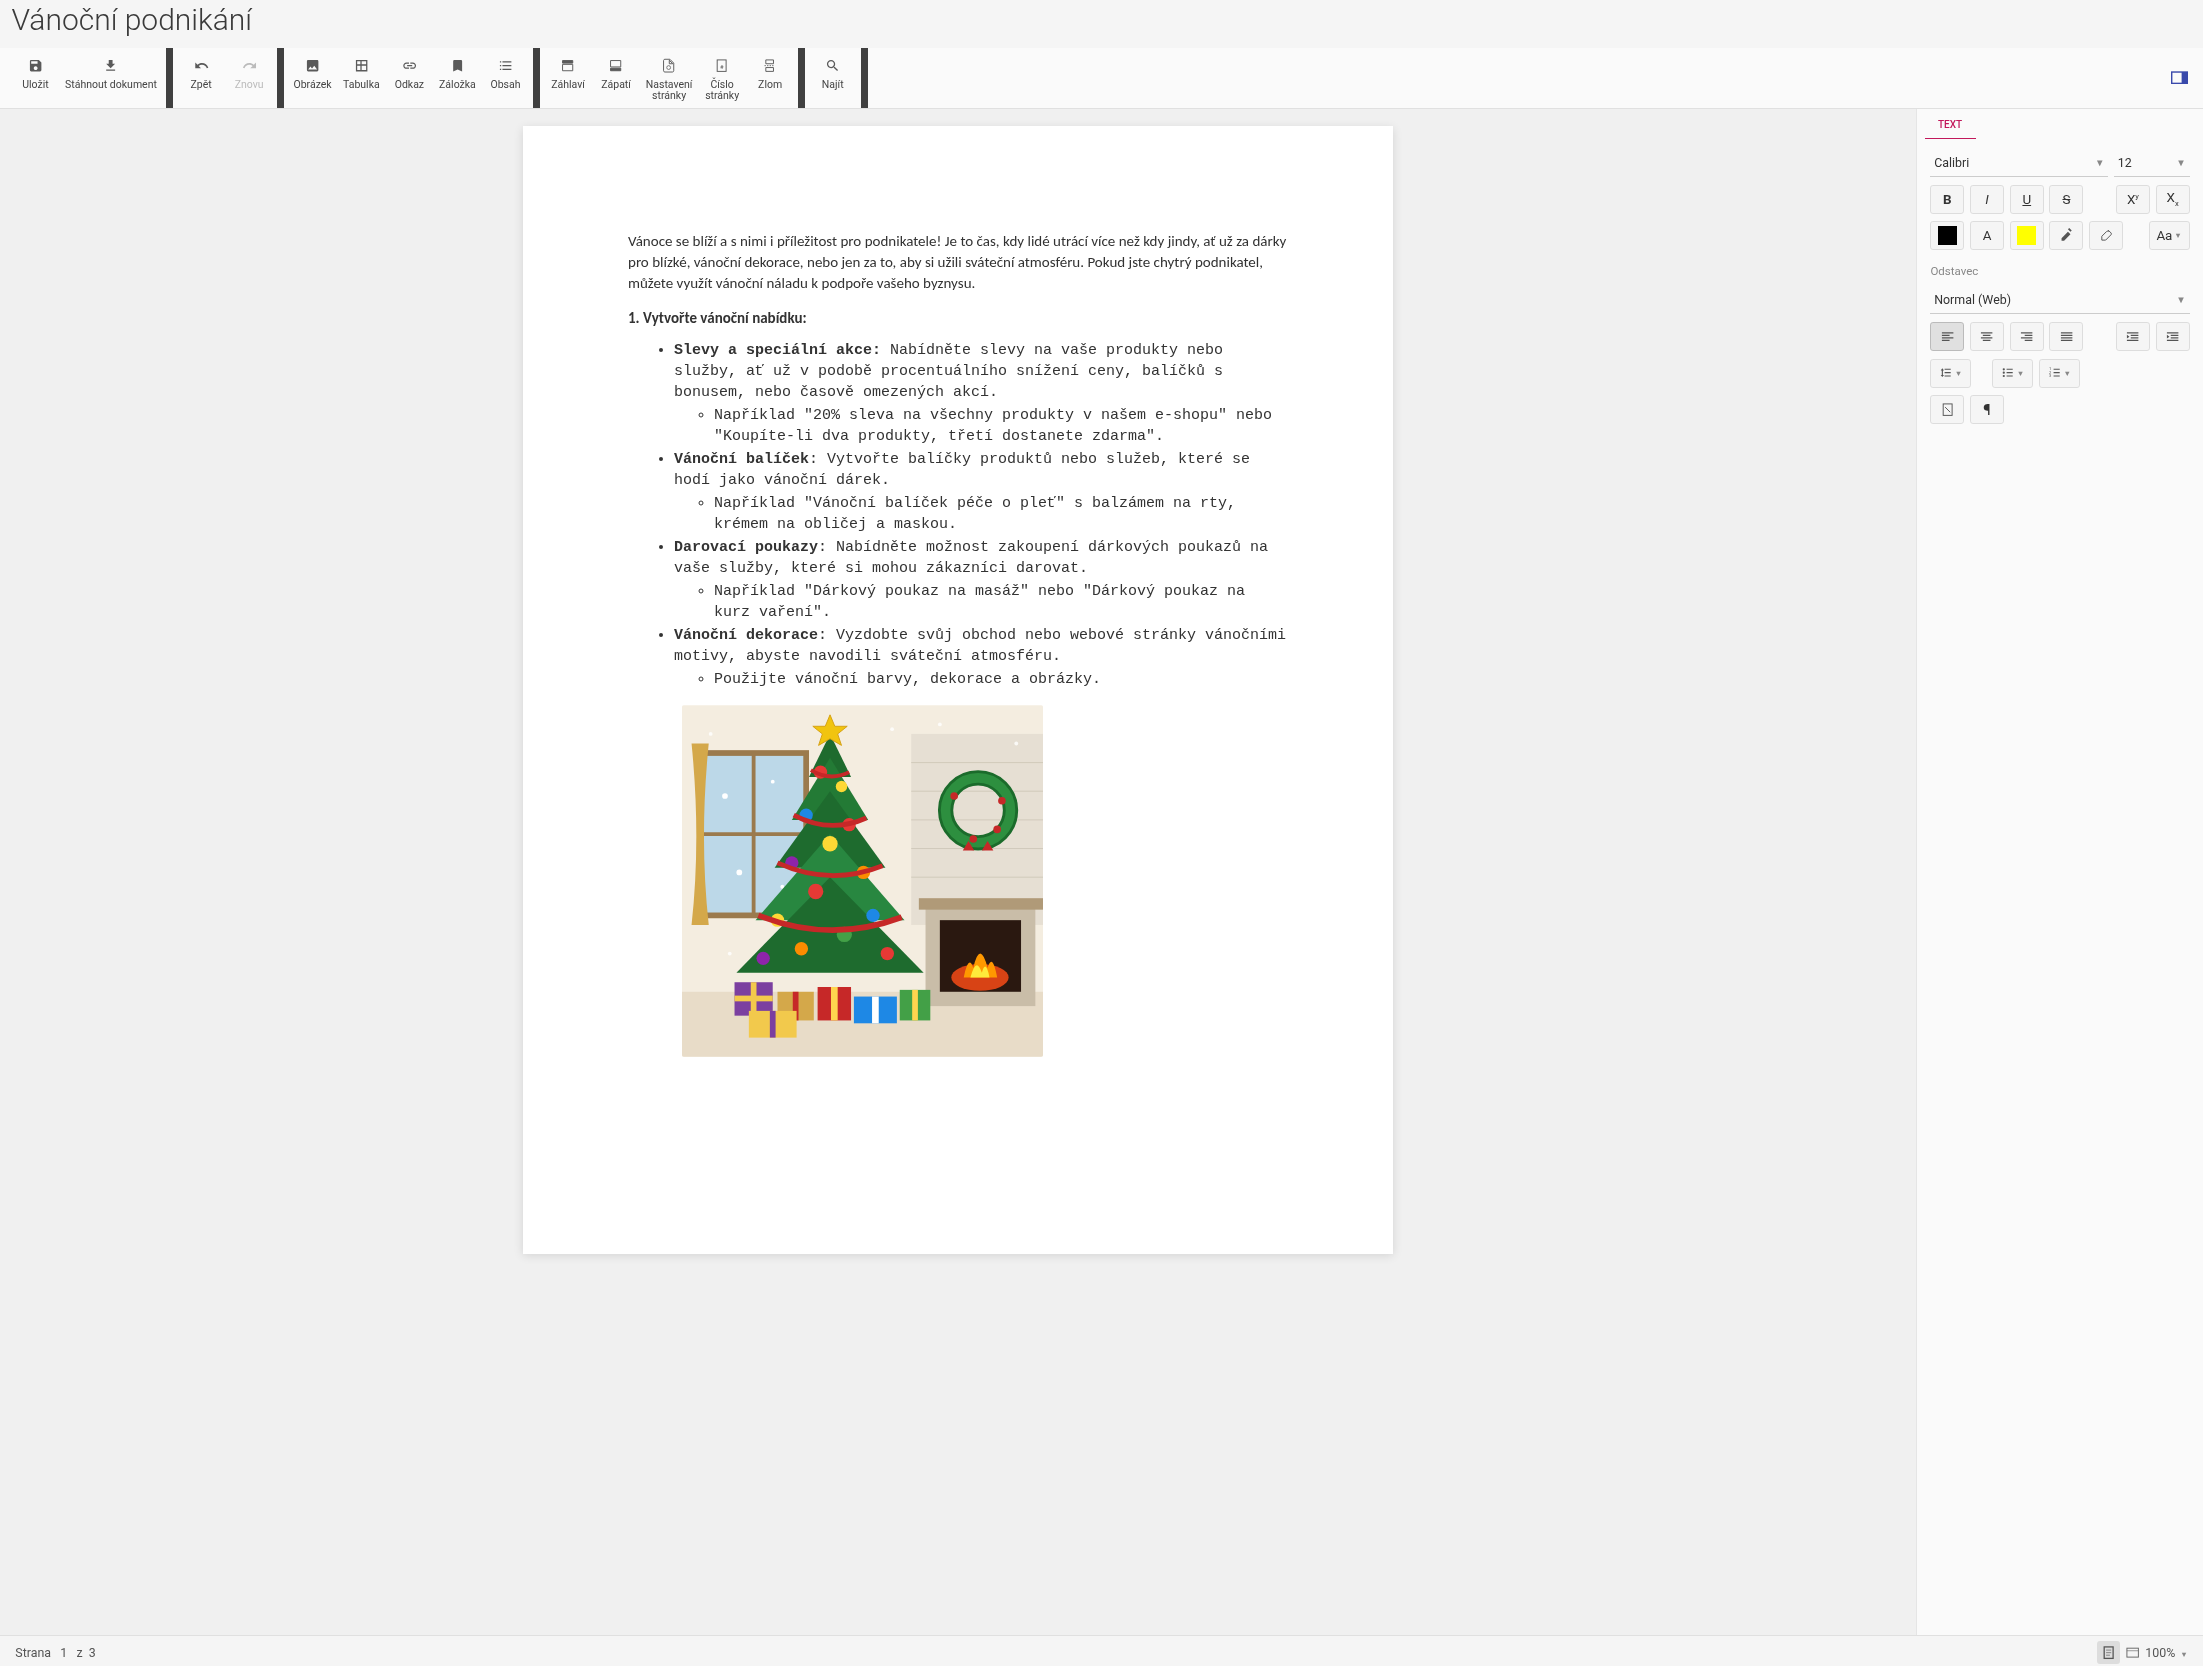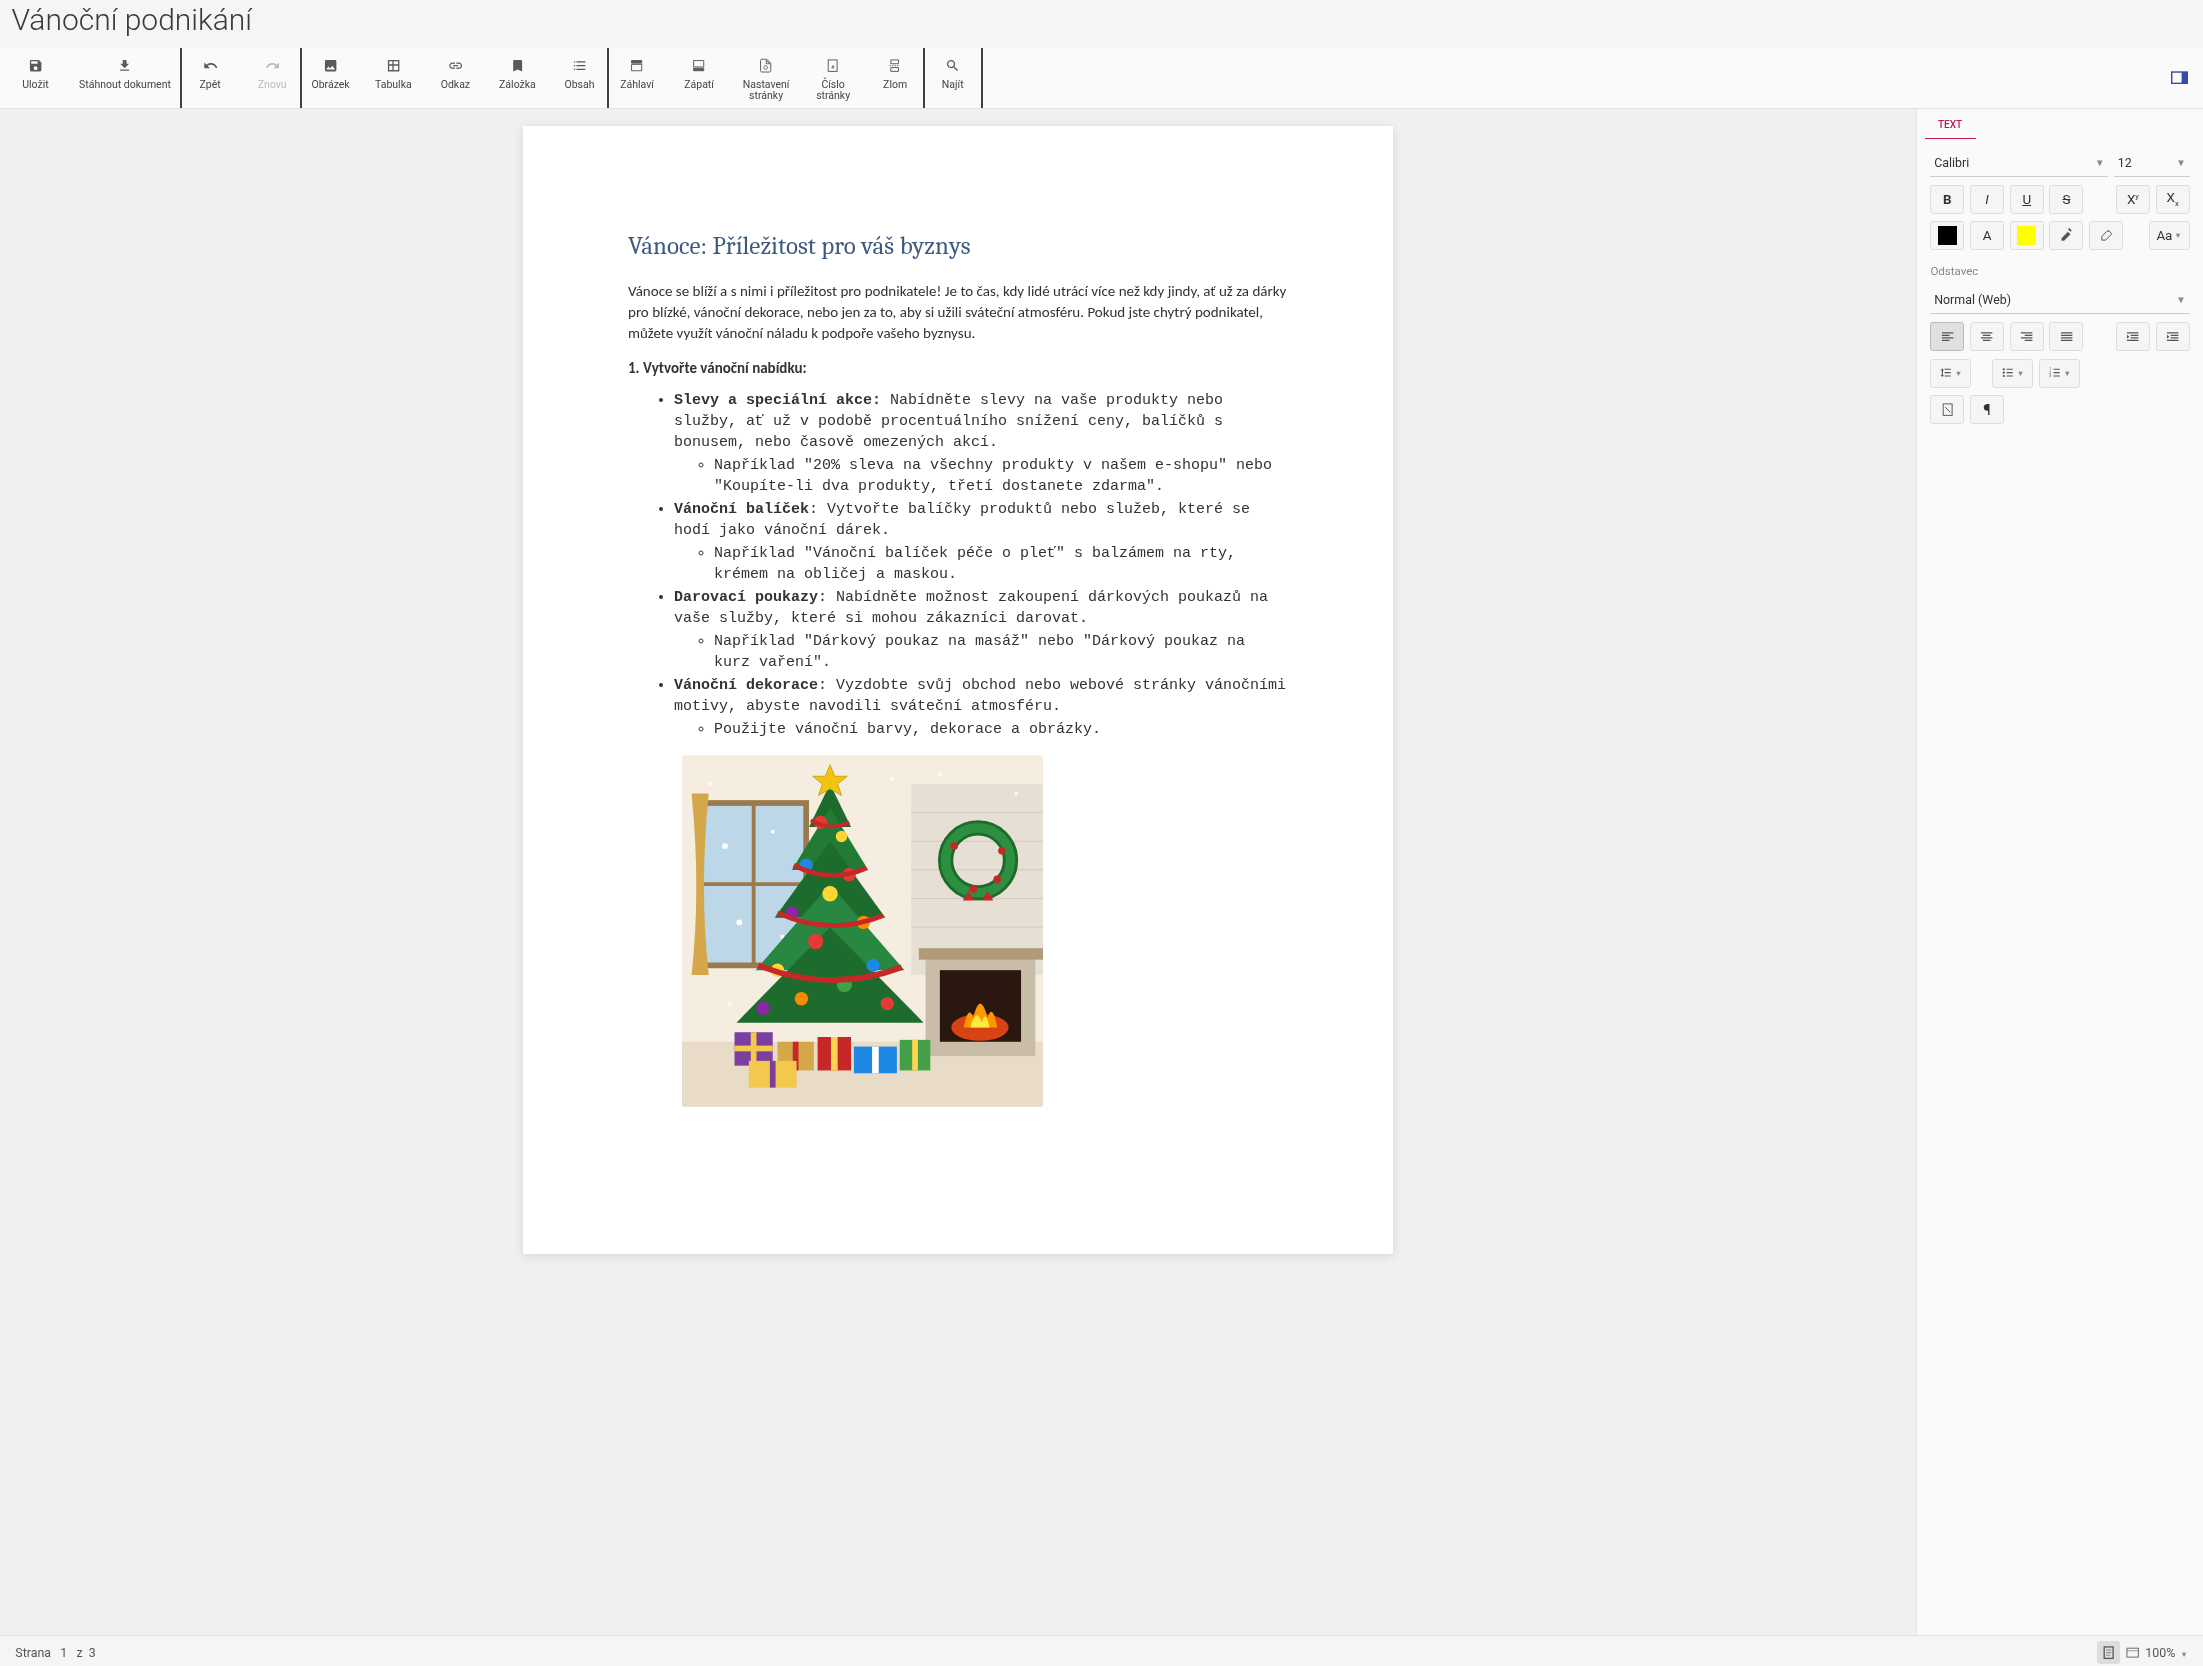--- a/index.html
+++ b/index.html
@@ -20,24 +20,23 @@
   display: flex;
   align-items: flex-start;
   background: #fafafa;
   border-bottom: 1px solid #e0e0e0;
   padding: 0 7.6px;
   position: relative;
   height: 61px;
 }
 .toolbar-group {
   display: flex;
-  border-right: 2px solid #404040;
+  border-right: 7px solid #404040;
   padding: 0 3.8px;
   height: 100%;
-  gap: 14px;
 }
 .toolbar-group:last-child { border-right: none; }
 .toolbar-btn {
   display: flex;
   flex-direction: column;
   align-items: center;
   justify-content: flex-start;
   padding: 7.6px 5.7px 3.8px 5.7px;
   min-width: 48px;
   cursor: pointer;
@@ -345,21 +344,20 @@
     <svg viewBox="0 0 24 18">
         <rect x="1" y="1" width="22" height="16" fill="none" stroke="#3949ab" stroke-width="2"></rect>
         <rect x="15" y="1" width="8" height="16" fill="#3949ab"></rect>
       </svg>
   </div>
 </div>
 
 <div class="main-area">
   <div class="editor-scroll">
     <div class="page">
-      <h2 class="doc-heading">Vánoce: Příležitost pro váš byznys</h2>
       <div class="doc-body">
         <p>Vánoce se blíží a s nimi i příležitost pro podnikatele! Je to čas, kdy lidé utrácí více než kdy jindy, ať už za dárky pro blízké, vánoční dekorace, nebo jen za to, aby si užili sváteční atmosféru. Pokud jste chytrý podnikatel, můžete využít vánoční náladu k podpoře vašeho byznysu.</p>
         <p class="numbered">1. Vytvořte vánoční nabídku:</p>
         <ul>
           <li><b>Slevy a speciální akce:</b><span> Nabídněte slevy na vaše produkty nebo služby, ať už v podobě procentuálního snížení ceny, balíčků s bonusem, nebo časově omezených akcí.</span>
             <ul>
                 <li>Například "20% sleva na všechny produkty v našem e-shopu" nebo "Koupíte-li dva produkty, třetí dostanete zdarma".</li>
               </ul>
           </li>
           <li><b>Vánoční balíček</b><span>: Vytvořte balíčky produktů nebo služeb, které se hodí jako vánoční dárek.</span>

